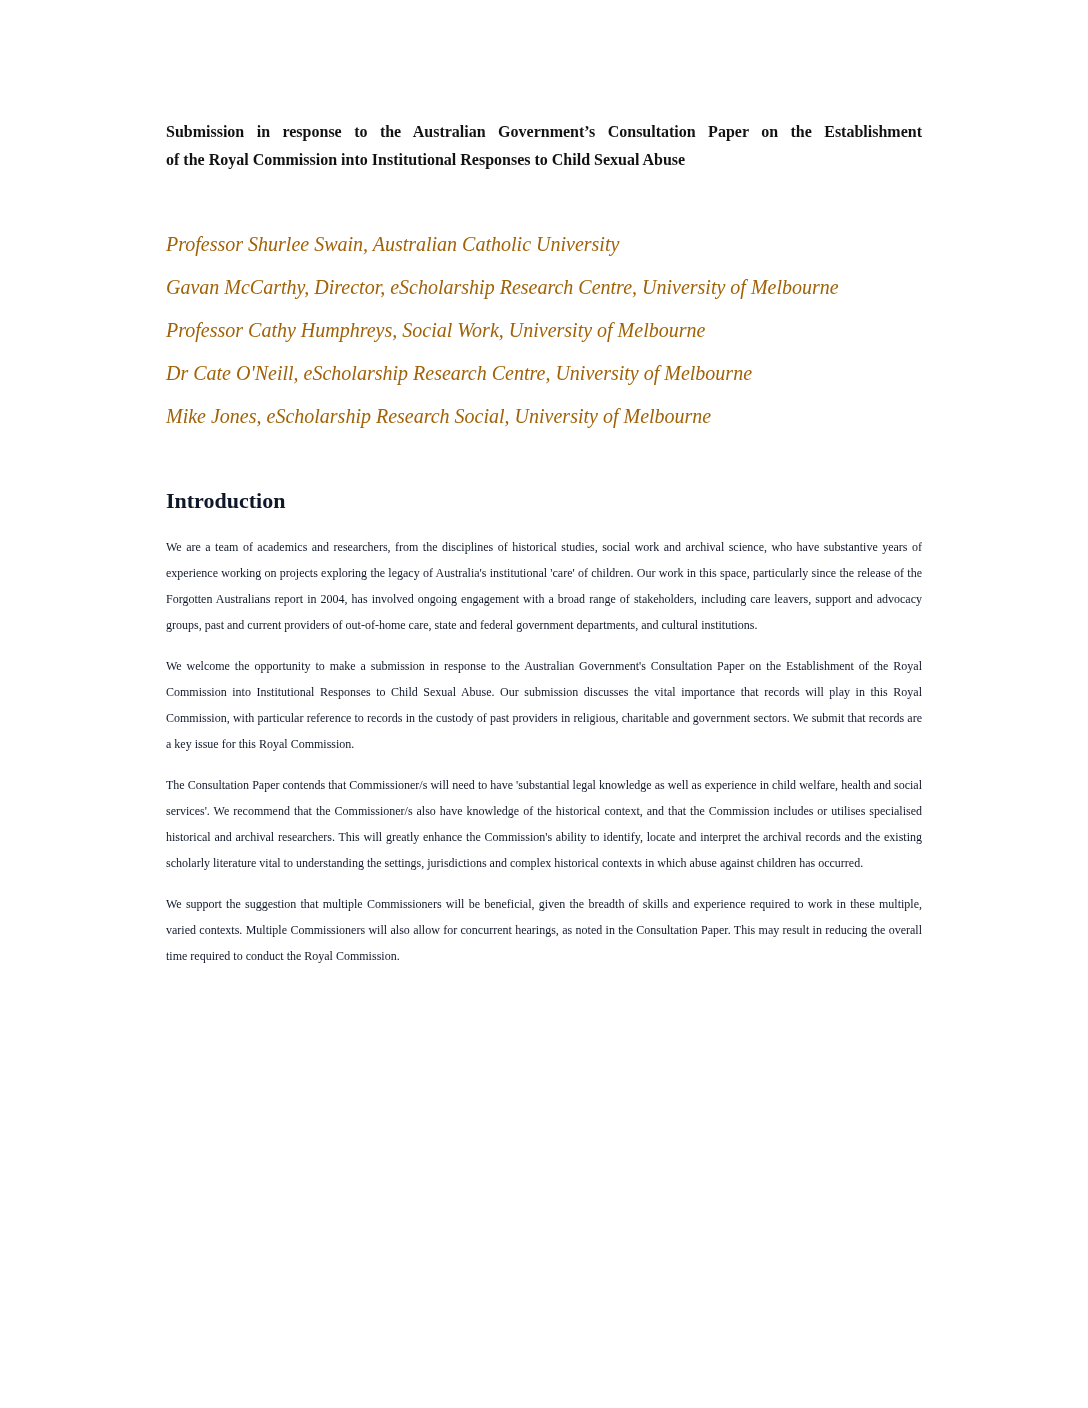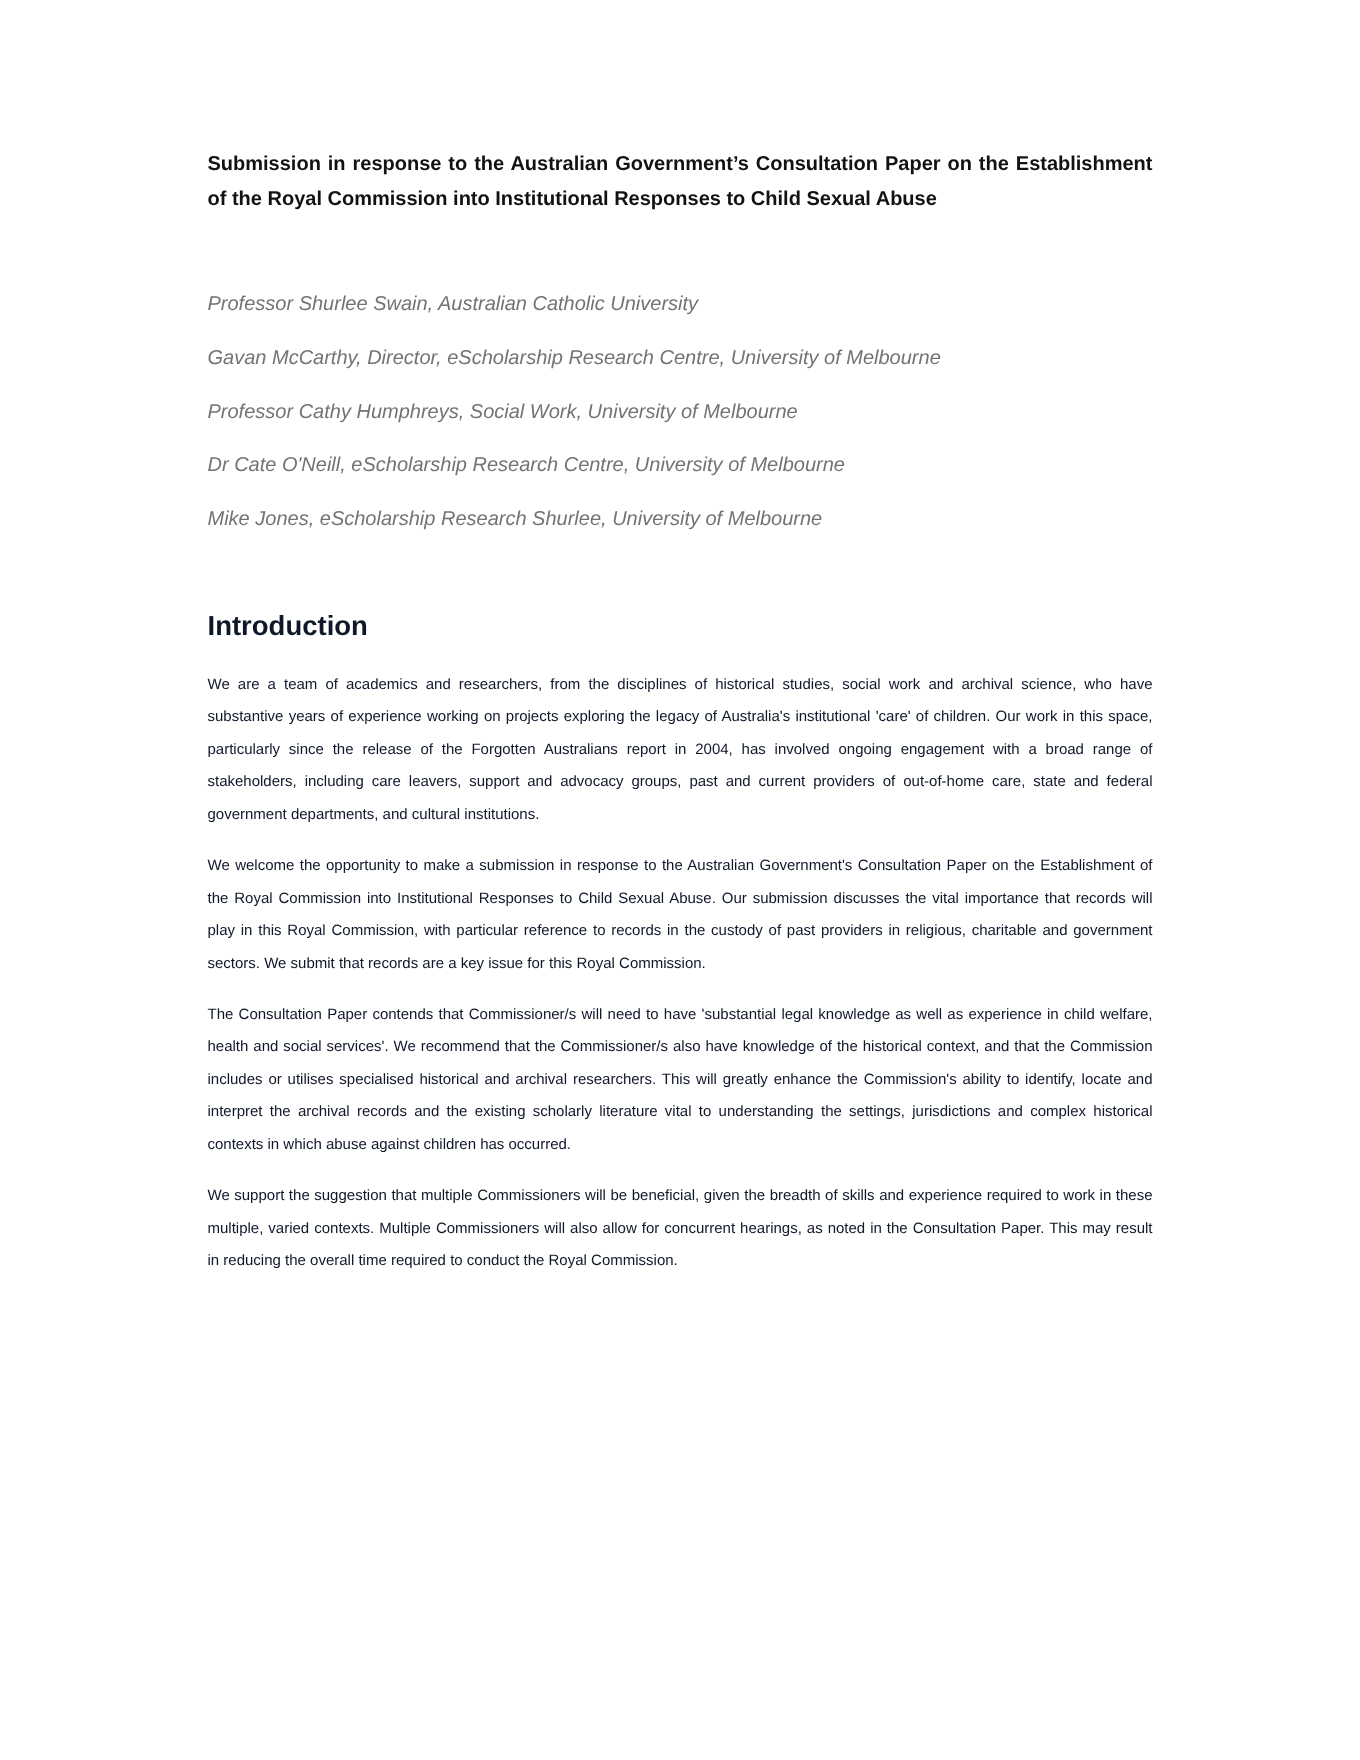--- a/index.html
+++ b/index.html
@@ -8,21 +8,21 @@
     padding: 0;
     background: #ffffff;
   }
   .page {
     position: relative;
     width: 1088px;
     height: 1228px;
     margin: 0 auto;
     background: #ffffff;
     color: #161616;
-    font-family: Liberation Sans, sans-serif;
+    font-family: Liberation Serif, serif;
     overflow: hidden;
   }
   .content {
     position: absolute;
     left: 166px;
     top: 0;
     width: 756px;
   }
   .doc-title {
     margin-top: 118px;
@@ -36,24 +36,24 @@
     text-align-last: justify;
   }
   .doc-title .title-line-2 {
     text-align: left;
   }
   .authors {
     margin-top: 60px;
   }
   .author {
     margin: 0 0 23px 0;
-    font-size: 16px;
+    font-size: 20px;
     font-style: italic;
     line-height: 20px;
-    color: #737373;
+    color: #a16207;
   }
   .section-heading {
     margin: 60px 0 18px 0;
     font-size: 22px;
     font-weight: bold;
     line-height: 30px;
     color: #0f172a;
   }
   .body-para {
     margin: 0 0 15px 0;
@@ -80,21 +80,21 @@
     <div class="doc-title">
       <div class="title-line-1">Submission in response to the Australian Government’s Consultation Paper on the Establishment</div>
       <div class="title-line-2">of the Royal Commission into Institutional Responses to Child Sexual Abuse</div>
     </div>
 
     <div class="authors">
       <p class="author">Professor Shurlee Swain, Australian Catholic University</p>
       <p class="author">Gavan McCarthy, Director, eScholarship Research Centre, University of Melbourne</p>
       <p class="author">Professor Cathy Humphreys, Social Work, University of Melbourne</p>
       <p class="author">Dr Cate O'Neill, eScholarship Research Centre, University of Melbourne</p>
-      <p class="author">Mike Jones, eScholarship Research Shurlee, University of Melbourne</p>
+      <p class="author">Mike Jones, eScholarship Research Social, University of Melbourne</p>
     </div>
 
     <h1 class="section-heading">Introduction</h1>
 
     <p class="body-para">We are a team of academics and researchers, from the disciplines of historical studies, social work and archival science, who have substantive years of experience working on projects exploring the legacy of Australia's institutional 'care' of children. Our work in this space, particularly since the release of the Forgotten Australians report in 2004, has involved ongoing engagement with a broad range of stakeholders, including care leavers, support and advocacy groups, past and current providers of out-of-home care, state and federal government departments, and cultural institutions.</p>
     <p class="body-para">We welcome the opportunity to make a submission in response to the Australian Government's Consultation Paper on the Establishment of the Royal Commission into Institutional Responses to Child Sexual Abuse. Our submission discusses the vital importance that records will play in this Royal Commission, with particular reference to records in the custody of past providers in religious, charitable and government sectors. We submit that records are a key issue for this Royal Commission.</p>
     <p class="body-para">The Consultation Paper contends that Commissioner/s will need to have 'substantial legal knowledge as well as experience in child welfare, health and social services'. We recommend that the Commissioner/s also have knowledge of the historical context, and that the Commission includes or utilises specialised historical and archival researchers. This will greatly enhance the Commission's ability to identify, locate and interpret the archival records and the existing scholarly literature vital to understanding the settings, jurisdictions and complex historical contexts in which abuse against children has occurred.</p>
     <p class="body-para">We support the suggestion that multiple Commissioners will be beneficial, given the breadth of skills and experience required to work in these multiple, varied contexts. Multiple Commissioners will also allow for concurrent hearings, as noted in the Consultation Paper. This may result in reducing the overall time required to conduct the Royal Commission.</p>
 
   </div>

